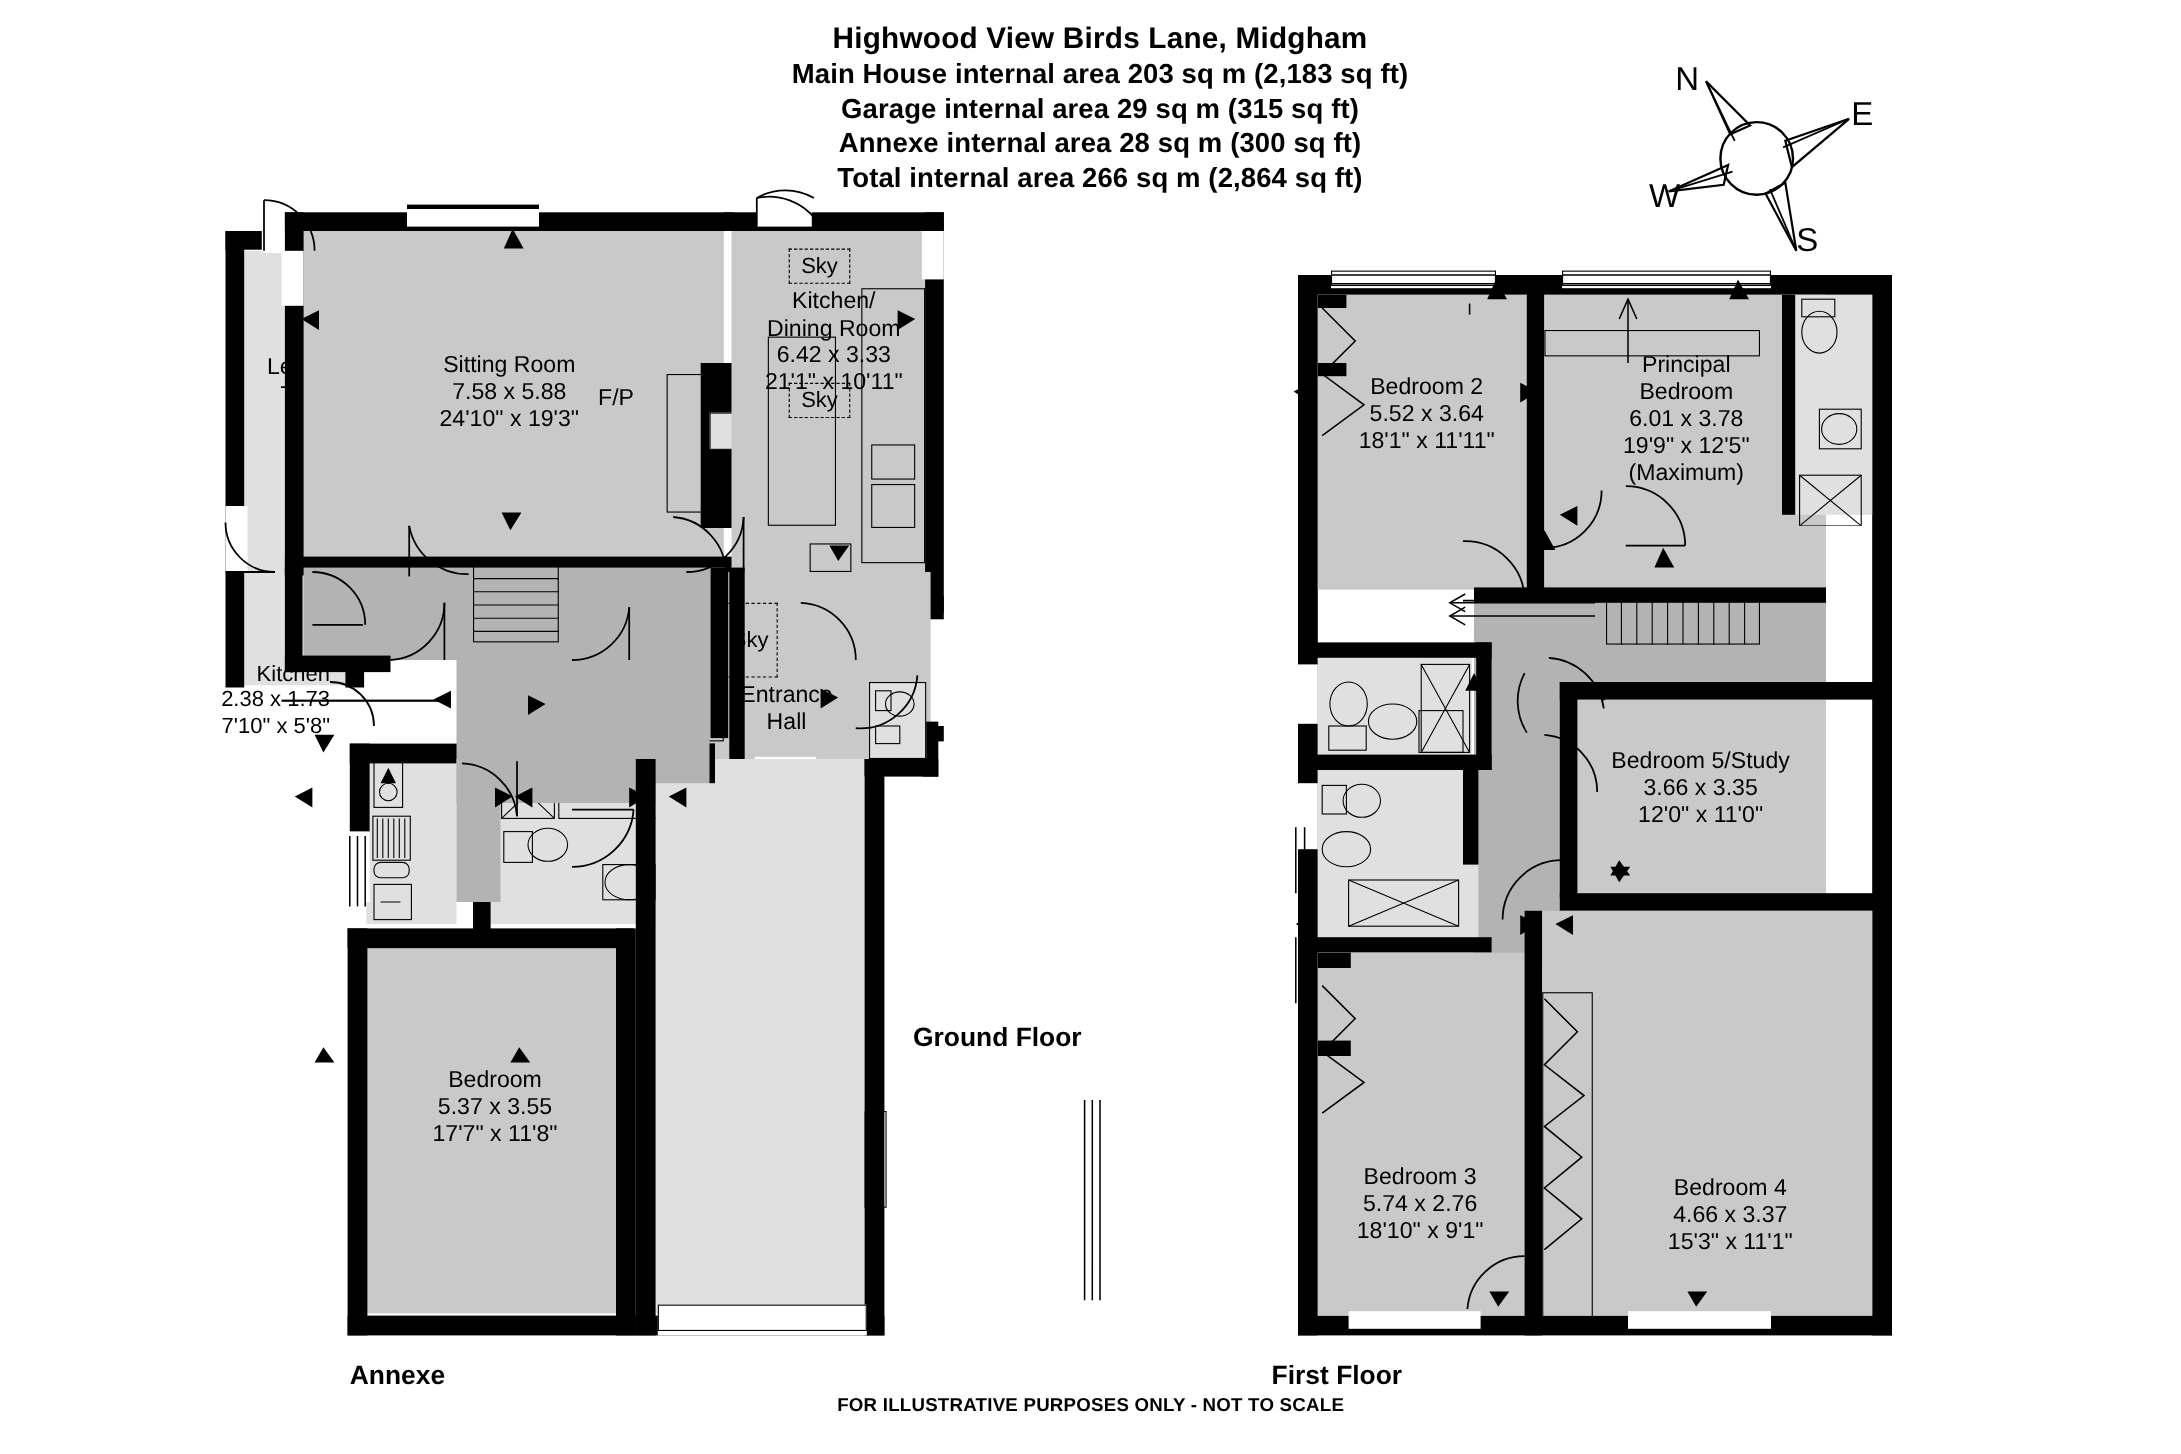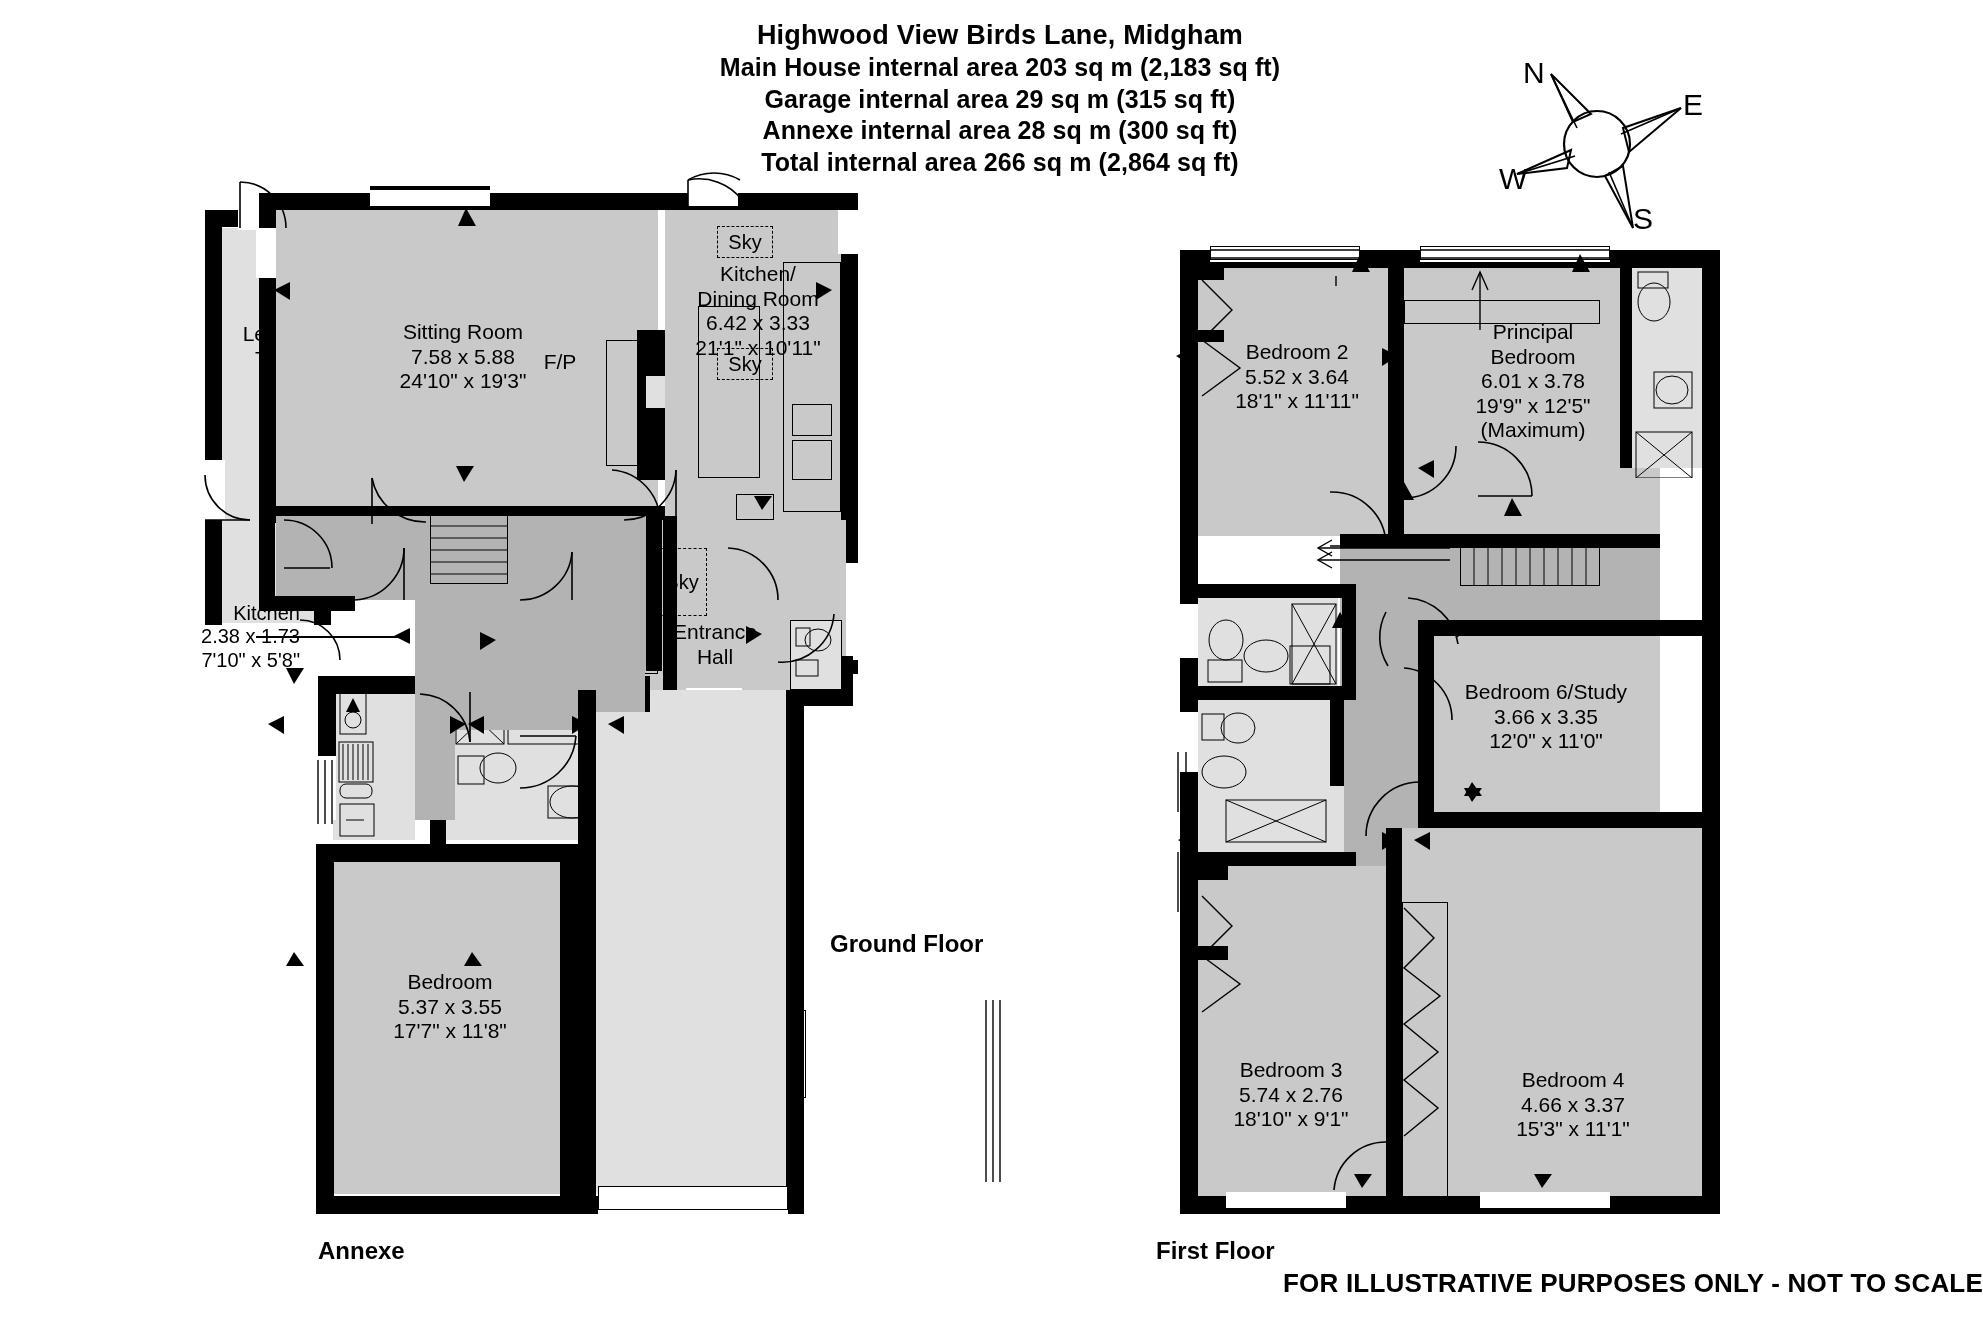--- a/index.html
+++ b/index.html
@@ -19,21 +19,21 @@
   .roomfill.lt{background:#e0e0e0;}
   .roomfill.dk{background:#b3b3b3;}
   .white{position:absolute;background:#fff;}
   .thin{position:absolute;border:1px solid #000;box-sizing:border-box;background:transparent;}
   .thinf{position:absolute;border:1px solid #000;box-sizing:border-box;background:#e0e0e0;}
   .label{position:absolute;text-align:center;line-height:1.17;font-size:21px;white-space:nowrap;}
   .label .nm{display:block;}
   .small{font-size:20px;}
   .floorlbl{position:absolute;font-size:24px;font-weight:bold;white-space:nowrap;}
   .skybox{position:absolute;border:1px dashed #000;box-sizing:border-box;text-align:center;font-size:20px;line-height:1;display:flex;align-items:center;justify-content:center;}
-  #footer{position:absolute;left:0;top:1268px;width:1983px;text-align:right;font-size:26px;font-weight:bold;letter-spacing:.2px;}
+  #footer{position:absolute;left:0;top:1268px;width:1983px;text-align:center;font-size:17px;font-weight:bold;letter-spacing:.2px;}
   .ovl{position:absolute;left:0;top:0;width:1983px;height:1322px;pointer-events:none;}
   .lead{position:absolute;background:#000;height:2px;}
 </style>
 </head>
 <body>
 
 <div class="stage">
 
   <div id="header">
     <div class="ttl">Highwood View Birds Lane, Midgham</div>
@@ -331,21 +331,21 @@
       <line x1="28" y1="100" x2="128" y2="142" stroke="#000"></line>
         <line x1="128" y1="100" x2="28" y2="142" stroke="#000"></line>
     </svg>
     <div class="white" style="left:28px;top:712px;width:20px;height:60px;"></div>
 
     <div class="roomfill" style="left:282px;top:636px;width:228px;height:180px;"></div>
     <div class="wall" style="left:268px;top:620px;width:16px;height:196px;"></div>
     <div class="wall" style="left:268px;top:620px;width:302px;height:16px;"></div>
     <div class="wall" style="left:268px;top:812px;width:302px;height:16px;"></div>
     <div class="label" style="left:282px;top:680px;width:228px;">
-      <span class="nm">Bedroom 6/Study</span>
+      <span class="nm">Bedroom 5/Study</span>
       <span class="nm">3.66 x 3.35</span>
       <span class="nm">12'0" x 11'0"</span>
     </div>
 
     <div class="roomfill" style="left:48px;top:866px;width:190px;height:330px;"></div>
     <div class="wall" style="left:236px;top:828px;width:16px;height:386px;"></div>
     <div class="wall" style="left:48px;top:866px;width:30px;height:14px;"></div>
     <div class="wall" style="left:48px;top:946px;width=30px;width:30px;height:14px;"></div>
     <div class="white" style="left:76px;top:1192px;width:120px;height:16px;"></div>
     <div class="label" style="left:46px;top:1058px;width:190px;">

